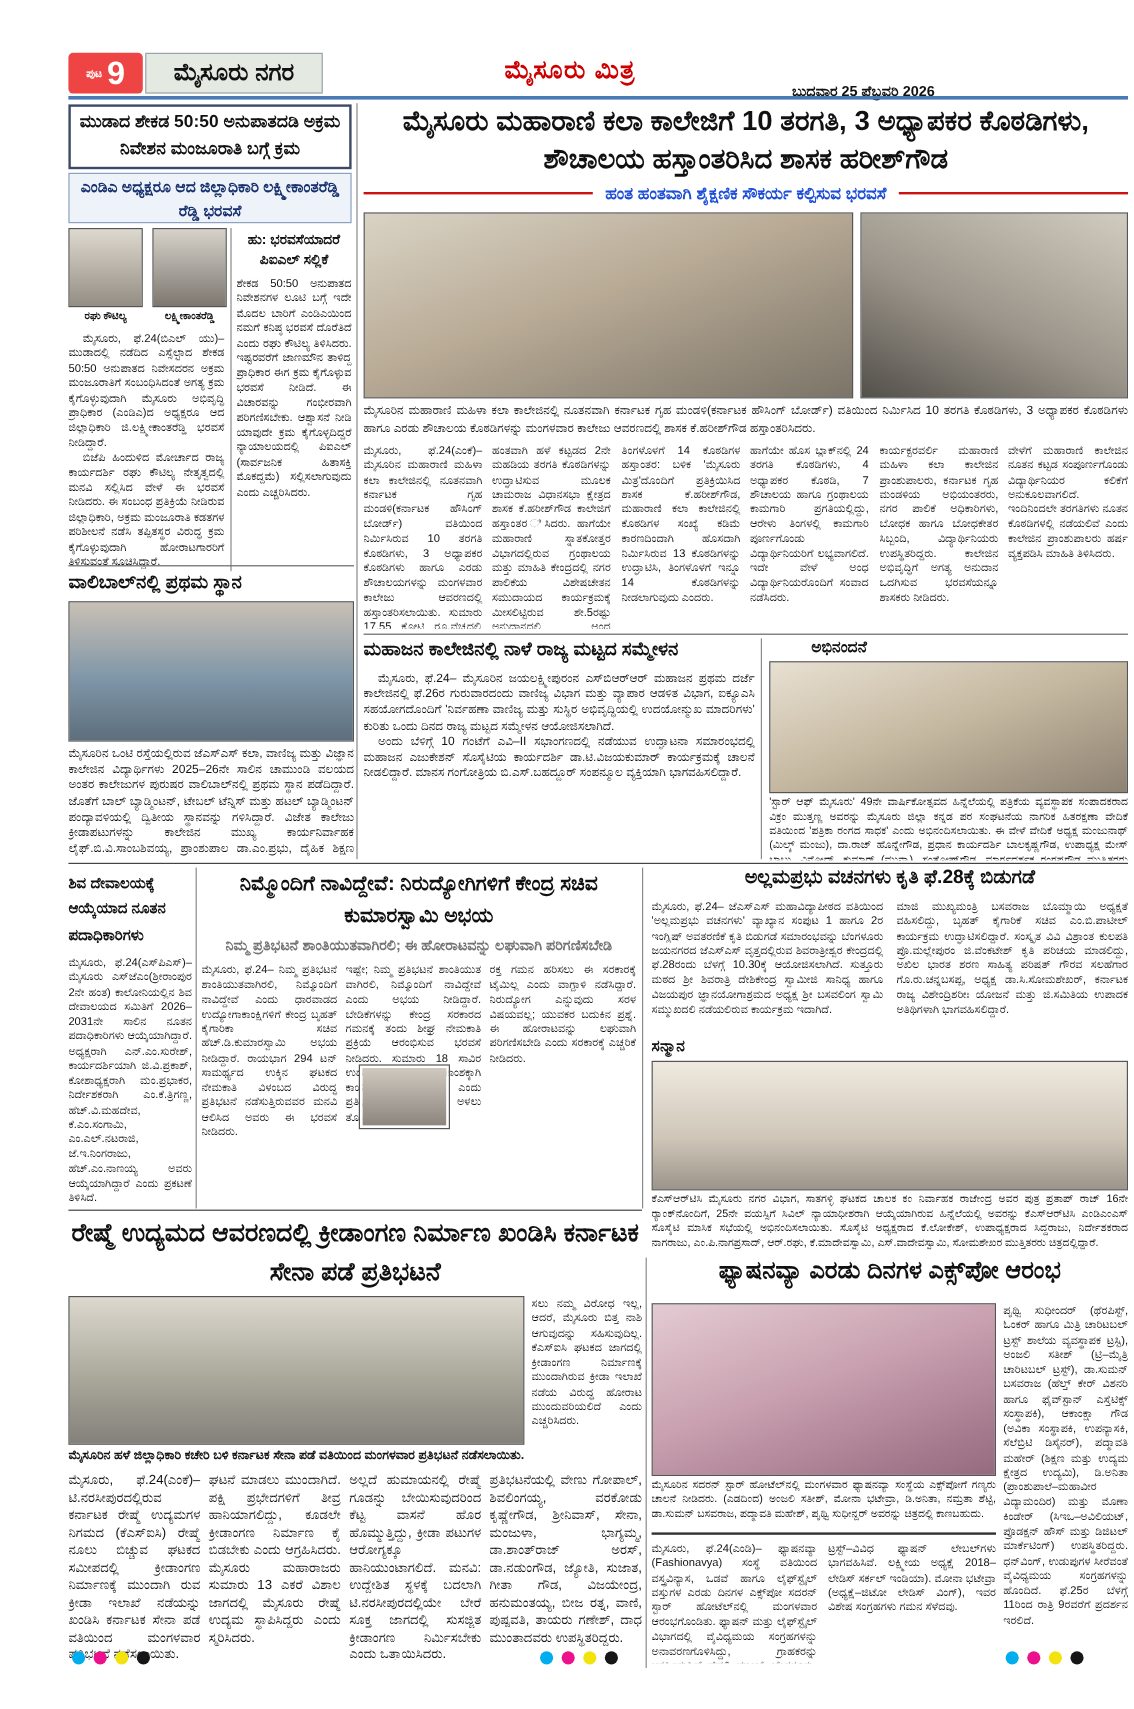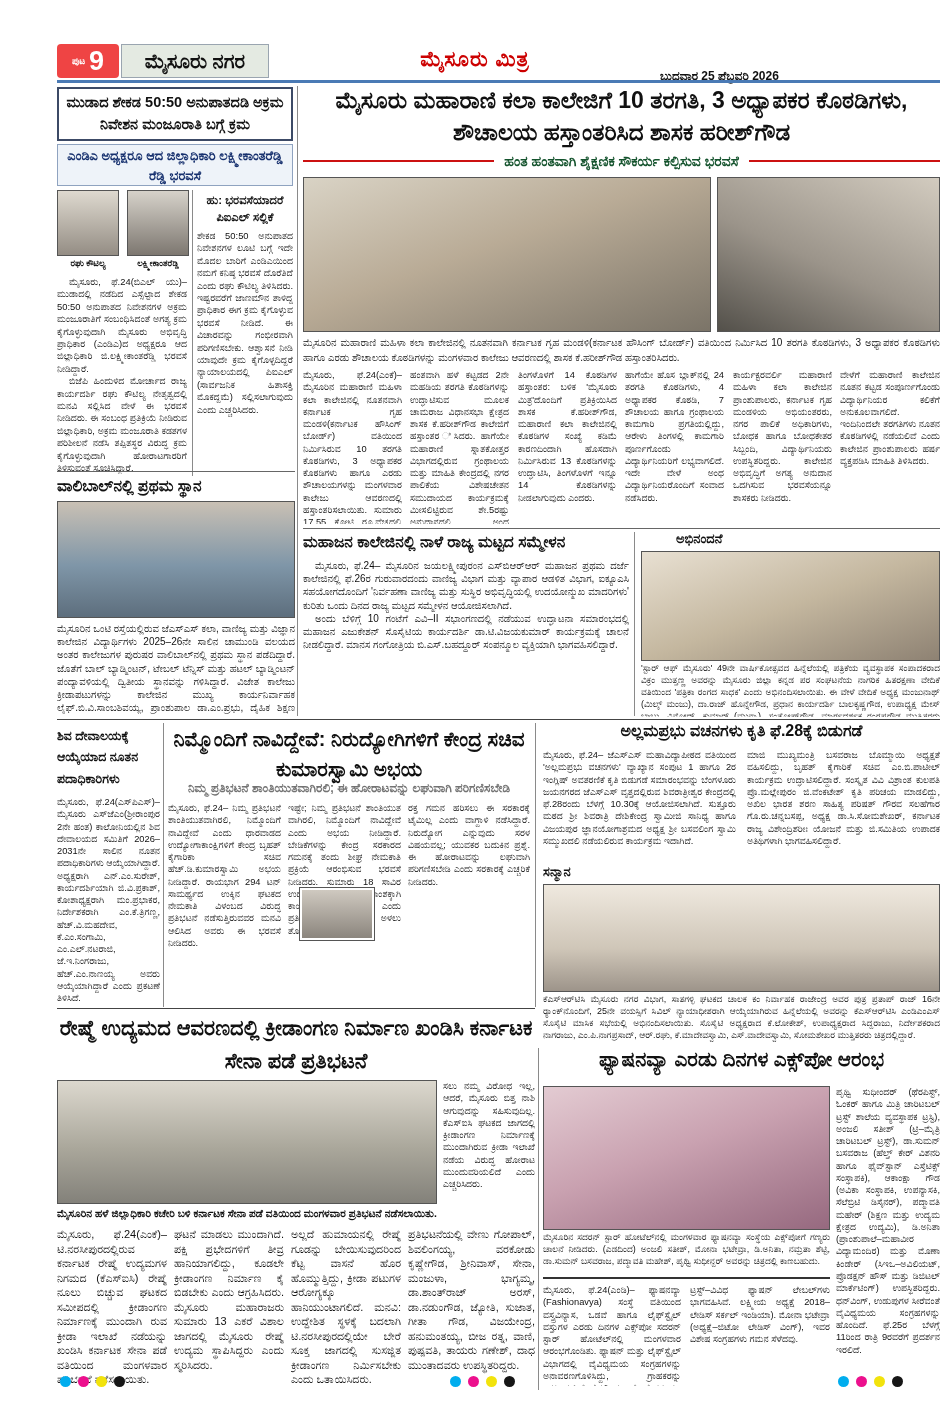--- a/index.html
+++ b/index.html
@@ -64,21 +64,21 @@
   .v-hl  { left:57px; top:477px; width:238px; font-size:15.5px; font-weight:bold; }
   .v-ph  { left:57px; top:501px; width:238px; height:117px; }
   .v-cap { left:57px; top:622px; width:238px; height:92px; font-size:10px; }
 
   .vr-main { left:297px; top:86px; height:630px; }
 
   
   .ma-hl  { left:303px; top:84px; width:637px; height:64px; font-size:23px;
             font-weight:bold; text-align:center; line-height:1.4; }
   .ma-sub { left:303px; top:151px; width:637px; height:20px; display:flex;
-            align-items:center; gap:10px; color:#14532d; font-size:14px; font-weight:bold; }
+            align-items:center; gap:10px; color:#1d4ed8; font-size:14px; font-weight:bold; }
   .ma-sub .dash { flex:1; height:2px; background:#cc1111; }
   .ma-ph1 { left:303px; top:177px; width:408px; height:155px; }
   .ma-ph2 { left:717px; top:177px; width:223px; height:155px; }
   .ma-cap { left:303px; top:335px; width:637px; height:30px; font-size:10px; line-height:1.5;
             text-align:justify; overflow:hidden; }
   .ma-c   { top:369px; width:99px; height:155px; font-size:9.3px; }
   .ma-c0 { left:303px; } .ma-c1 { left:410px; } .ma-c2 { left:518px; }
   .ma-c3 { left:625px; } .ma-c4 { left:733px; } .ma-c5 { left:840px; width:100px; }
   .ma-hr { left:303px; top:528px; width:637px; }
 
@@ -94,21 +94,21 @@
 
   .hr-mid { left:57px; top:719px; width:883px; background:#444; }
 
   
   .sh-hl   { left:57px; top:726px; width:103px; height:66px; font-size:12.5px;
              font-weight:bold; line-height:1.7; }
   .sh-body { left:57px; top:796px; width:103px; height:210px; font-size:9.3px; }
   .sh-vr   { left:163px; top:723px; height:284px; }
 
   
-  .km-hl  { left:168px; top:724px; width:362px; height:54px; font-size:20px;
+  .km-hl  { left:168px; top:724px; width:362px; height:54px; font-size:17px;
             font-weight:bold; text-align:center; line-height:1.5; }
   .km-sub { left:168px; top:781px; width:362px; font-size:12px; font-weight:bold;
             color:#737373; text-align:center; }
   .km-c   { top:802px; width:113px; height:204px; font-size:9.3px; }
   .km-c0 { left:168px; } .km-c1 { left:288px; } .km-c2 { left:408px; width:122px; }
   .km-ph { left:300px; top:888px; width:74px; height:52px; border:2px solid #fff;
            outline:1px solid #555; }
   .km-vr { left:535px; top:723px; height:284px; }
 
   
@@ -166,21 +166,21 @@
   <div class="abs m-hl">ಮುಡಾದ ಶೇಕಡ 50:50 ಅನುಪಾತದಡಿ ಅಕ್ರಮ ನಿವೇಶನ ಮಂಜೂರಾತಿ ಬಗ್ಗೆ ಕ್ರಮ</div>
   <div class="abs m-sub">ಎಂಡಿಎ ಅಧ್ಯಕ್ಷರೂ ಆದ ಜಿಲ್ಲಾಧಿಕಾರಿ ಲಕ್ಷ್ಮೀಕಾಂತರೆಡ್ಡಿ ರೆಡ್ಡಿ ಭರವಸೆ</div>
   <div class="abs photo ph-port1 m-ph1"></div>
   <div class="abs pcap m-cap1">ರಘು ಕೌಟಿಲ್ಯ</div>
   <div class="abs photo ph-port2 m-ph2"></div>
   <div class="abs pcap m-cap2">ಲಕ್ಷ್ಮೀಕಾಂತರೆಡ್ಡಿ</div>
   <div class="abs vrline m-vr"></div>
   <div class="abs m-sidehead">ಹು: ಭರವಸೆಯಾದರೆ ಪಿಐಎಲ್ ಸಲ್ಲಿಕೆ</div>
   <div class="abs just m-sidebody">ಶೇಕಡ 50:50 ಅನುಪಾತದ ನಿವೇಶನಗಳ ಲೂಟಿ ಬಗ್ಗೆ ಇದೇ ಮೊದಲ ಬಾರಿಗೆ ಎಂಡಿಎಯಿಂದ ನಮಗೆ ಕನಿಷ್ಠ ಭರವಸೆ ದೊರೆತಿದೆ ಎಂದು ರಘು ಕೌಟಿಲ್ಯ ತಿಳಿಸಿದರು. ಇಷ್ಟರವರೆಗೆ ಜಾಣಮೌನ ತಾಳಿದ್ದ ಪ್ರಾಧಿಕಾರ ಈಗ ಕ್ರಮ ಕೈಗೊಳ್ಳುವ ಭರವಸೆ ನೀಡಿದೆ. ಈ ವಿಚಾರವನ್ನು ಗಂಭೀರವಾಗಿ ಪರಿಗಣಿಸಬೇಕು. ಆಶ್ವಾಸನೆ ನೀಡಿ ಯಾವುದೇ ಕ್ರಮ ಕೈಗೊಳ್ಳದಿದ್ದರೆ ನ್ಯಾಯಾಲಯದಲ್ಲಿ ಪಿಐಎಲ್ (ಸಾರ್ವಜನಿಕ ಹಿತಾಸಕ್ತಿ ಮೊಕದ್ದಮೆ) ಸಲ್ಲಿಸಲಾಗುವುದು ಎಂದು ಎಚ್ಚರಿಸಿದರು.</div>
   <div class="abs just m-body">
-    <div class="para">ಮೈಸೂರು, ಫೆ.24(ಬಿಎಲ್ ಯು)– ಮುಡಾದಲ್ಲಿ ನಡೆದಿದ ಎಸ್ಸೆಲ್ಟಾದ ಶೇಕಡ 50:50 ಅನುಪಾತದ ನಿವೇಶನಗಳ ಅಕ್ರಮ ಮಂಜೂರಾತಿಗೆ ಸಂಬಂಧಿಸಿದಂತೆ ಅಗತ್ಯ ಕ್ರಮ ಕೈಗೊಳ್ಳುವುದಾಗಿ ಮೈಸೂರು ಅಭಿವೃದ್ಧಿ ಪ್ರಾಧಿಕಾರ (ಎಂಡಿಎ)ದ ಅಧ್ಯಕ್ಷರೂ ಆದ ಜಿಲ್ಲಾಧಿಕಾರಿ ಜಿ.ಲಕ್ಷ್ಮೀಕಾಂತರೆಡ್ಡಿ ಭರವಸೆ ನೀಡಿದ್ದಾರೆ.</div>
+    <div class="para">ಮೈಸೂರು, ಫೆ.24(ಬಿಎಲ್ ಯು)– ಮುಡಾದಲ್ಲಿ ನಡೆದಿದ ಎಸ್ಸೆಲ್ಟಾದ ಶೇಕಡ 50:50 ಅನುಪಾತದ ನಿವೇಸದರನ ಅಕ್ರಮ ಮಂಜೂರಾತಿಗೆ ಸಂಬಂಧಿಸಿದಂತೆ ಅಗತ್ಯ ಕ್ರಮ ಕೈಗೊಳ್ಳುವುದಾಗಿ ಮೈಸೂರು ಅಭಿವೃದ್ಧಿ ಪ್ರಾಧಿಕಾರ (ಎಂಡಿಎ)ದ ಅಧ್ಯಕ್ಷರೂ ಆದ ಜಿಲ್ಲಾಧಿಕಾರಿ ಜಿ.ಲಕ್ಷ್ಮೀಕಾಂತರೆಡ್ಡಿ ಭರವಸೆ ನೀಡಿದ್ದಾರೆ.</div>
     <div class="para">ಬಿಜೆಪಿ ಹಿಂದುಳಿದ ಮೋರ್ಚಾದ ರಾಜ್ಯ ಕಾರ್ಯದರ್ಶಿ ರಘು ಕೌಟಿಲ್ಯ ನೇತೃತ್ವದಲ್ಲಿ ಮನವಿ ಸಲ್ಲಿಸಿದ ವೇಳೆ ಈ ಭರವಸೆ ನೀಡಿದರು. ಈ ಸಂಬಂಧ ಪ್ರತಿಕ್ರಿಯೆ ನೀಡಿರುವ ಜಿಲ್ಲಾಧಿಕಾರಿ, ಅಕ್ರಮ ಮಂಜೂರಾತಿ ಕಡತಗಳ ಪರಿಶೀಲನೆ ನಡೆಸಿ ತಪ್ಪಿತಸ್ಥರ ವಿರುದ್ಧ ಕ್ರಮ ಕೈಗೊಳ್ಳುವುದಾಗಿ ಹೋರಾಟಗಾರರಿಗೆ ತಿಳಿಸುವಂತೆ ಸೂಚಿಸಿದ್ದಾರೆ.</div>
   </div>
 
   <div class="abs hrline v-hr"></div>
   <div class="abs v-hl">ವಾಲಿಬಾಲ್‌ನಲ್ಲಿ ಪ್ರಥಮ ಸ್ಥಾನ</div>
   <div class="abs photo ph-team v-ph"></div>
   <div class="abs just v-cap">ಮೈಸೂರಿನ ಒಂಟಿ ರಸ್ತೆಯಲ್ಲಿರುವ ಜೆಎಸ್‌ಎಸ್ ಕಲಾ, ವಾಣಿಜ್ಯ ಮತ್ತು ವಿಜ್ಞಾನ ಕಾಲೇಜಿನ ವಿದ್ಯಾರ್ಥಿಗಳು 2025–26ನೇ ಸಾಲಿನ ಚಾಮುಂಡಿ ವಲಯದ ಅಂತರ ಕಾಲೇಜುಗಳ ಪುರುಷರ ವಾಲಿಬಾಲ್‌ನಲ್ಲಿ ಪ್ರಥಮ ಸ್ಥಾನ ಪಡೆದಿದ್ದಾರೆ. ಜೊತೆಗೆ ಬಾಲ್ ಬ್ಯಾಡ್ಮಿಂಟನ್, ಟೇಬಲ್ ಟೆನ್ನಿಸ್ ಮತ್ತು ಹಟಲ್ ಬ್ಯಾಡ್ಮಿಂಟನ್ ಪಂದ್ಯಾವಳಿಯಲ್ಲಿ ದ್ವಿತೀಯ ಸ್ಥಾನವನ್ನು ಗಳಿಸಿದ್ದಾರೆ. ವಿಜೇತ ಕಾಲೇಜು ಕ್ರೀಡಾಪಟುಗಳನ್ನು ಕಾಲೇಜಿನ ಮುಖ್ಯ ಕಾರ್ಯನಿರ್ವಾಹಕ ಲೈಫ್.ಬಿ.ವಿ.ಸಾಂಬಶಿವಯ್ಯ, ಪ್ರಾಂಶುಪಾಲ ಡಾ.ಎಂ.ಪ್ರಭು, ದೈಹಿಕ ಶಿಕ್ಷಣ ನಿರ್ದೇಶಕರಾದ ಎಂ.ಕಾರ್ತಿಕ್, ಓಎಸ್.ನಿರಂಜನ್, ಕಾಲೇಜು ಬೋಧಕ, ಬೋಧಕೇತರ ಸಿಬ್ಬಂದಿ ಅಭಿನಂದಿಸಿದ್ದಾರೆ.</div>
 
   <div class="abs vrline vr-main"></div>
 

